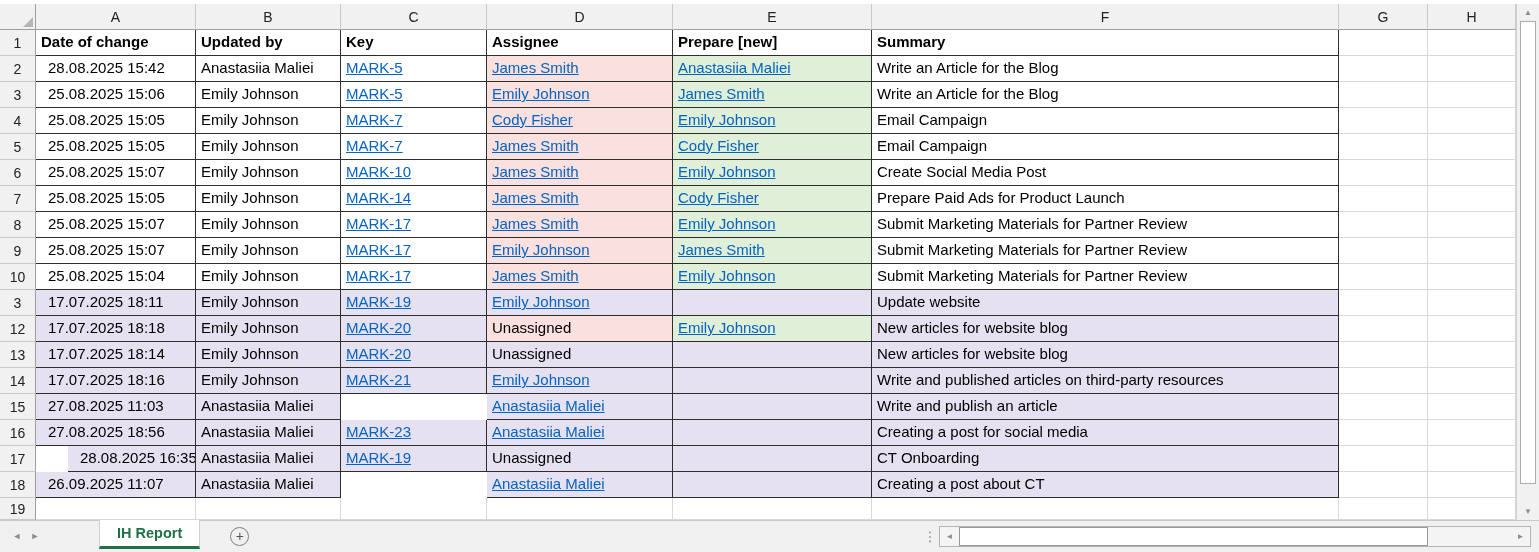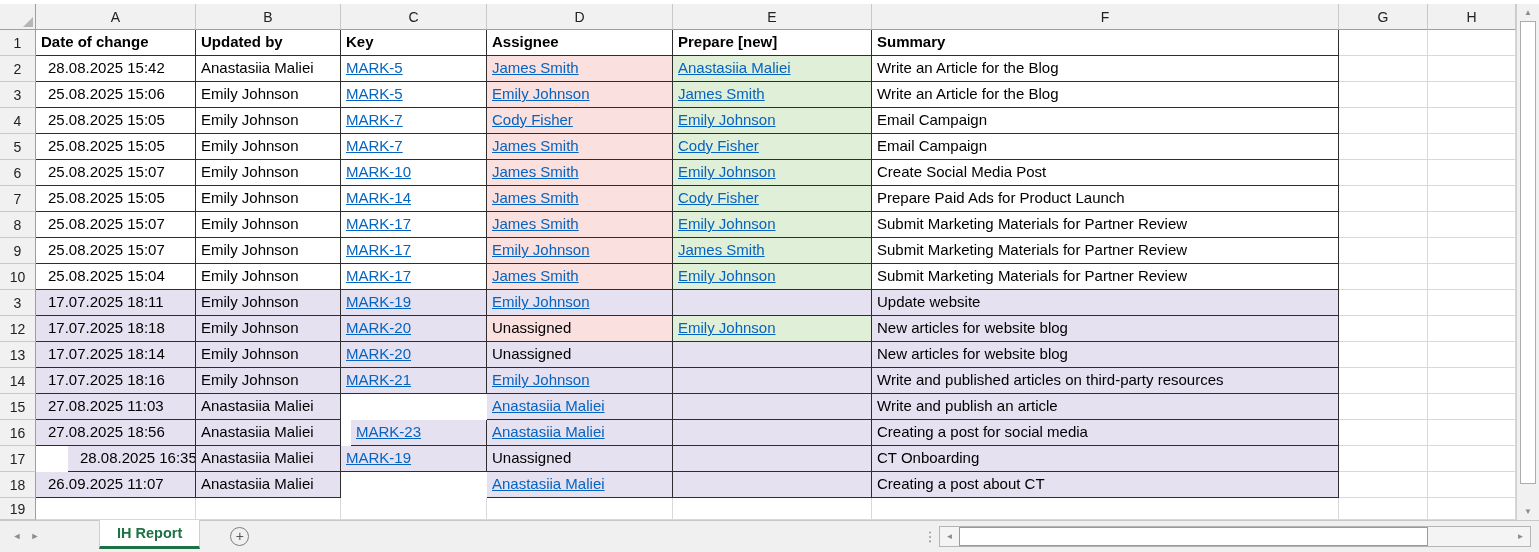--- a/index.html
+++ b/index.html
@@ -223,21 +223,21 @@
         <div class="cell dk date bg-lav" style="grid-area: 16 / 2;">27.08.2025 11:03</div>
         <div class="cell dk bg-lav" style="grid-area: 16 / 3;">Anastasiia Maliei</div>
         <div class="cell dk bg-lav" style="grid-area: 16 / 5;"><span class="lnk">Anastasiia Maliei</span></div>
         <div class="cell dk bg-lav" style="grid-area: 16 / 6;"></div>
         <div class="cell dk bg-lav" style="grid-area: 16 / 7;">Write and publish an article</div>
         <div class="cell" style="grid-area: 16 / 8;"></div>
         <div class="cell" style="grid-area: 16 / 9;"></div>
         <div class="rowh" style="grid-area: 17 / 1;">16</div>
         <div class="cell dk date bg-lav" style="grid-area: 17 / 2;">27.08.2025 18:56</div>
         <div class="cell dk bg-lav" style="grid-area: 17 / 3;">Anastasiia Maliei</div>
-        <div class="cell dk bg-lav" style="grid-area: 17 / 4; margin-left: 10px;"><span class="lnk">MARK-23</span></div>
+        <div class="cell dk bg-lav" style="grid-area: 17 / 4;"><span class="lnk">MARK-23</span></div>
         <div class="cell dk bg-lav" style="grid-area: 17 / 5;"><span class="lnk">Anastasiia Maliei</span></div>
         <div class="cell dk bg-lav" style="grid-area: 17 / 6;"></div>
         <div class="cell dk bg-lav" style="grid-area: 17 / 7;">Creating a post for social media</div>
         <div class="cell" style="grid-area: 17 / 8;"></div>
         <div class="cell" style="grid-area: 17 / 9;"></div>
         <div class="rowh" style="grid-area: 18 / 1;">17</div>
         <div class="cell dk date bg-lav" style="grid-area: 18 / 2; margin-left: 32px;">28.08.2025 16:35</div>
         <div class="cell dk bg-lav" style="grid-area: 18 / 3;">Anastasiia Maliei</div>
         <div class="cell dk bg-lav" style="grid-area: 18 / 4;"><span class="lnk">MARK-19</span></div>
         <div class="cell dk bg-lav" style="grid-area: 18 / 5;">Unassigned</div>

